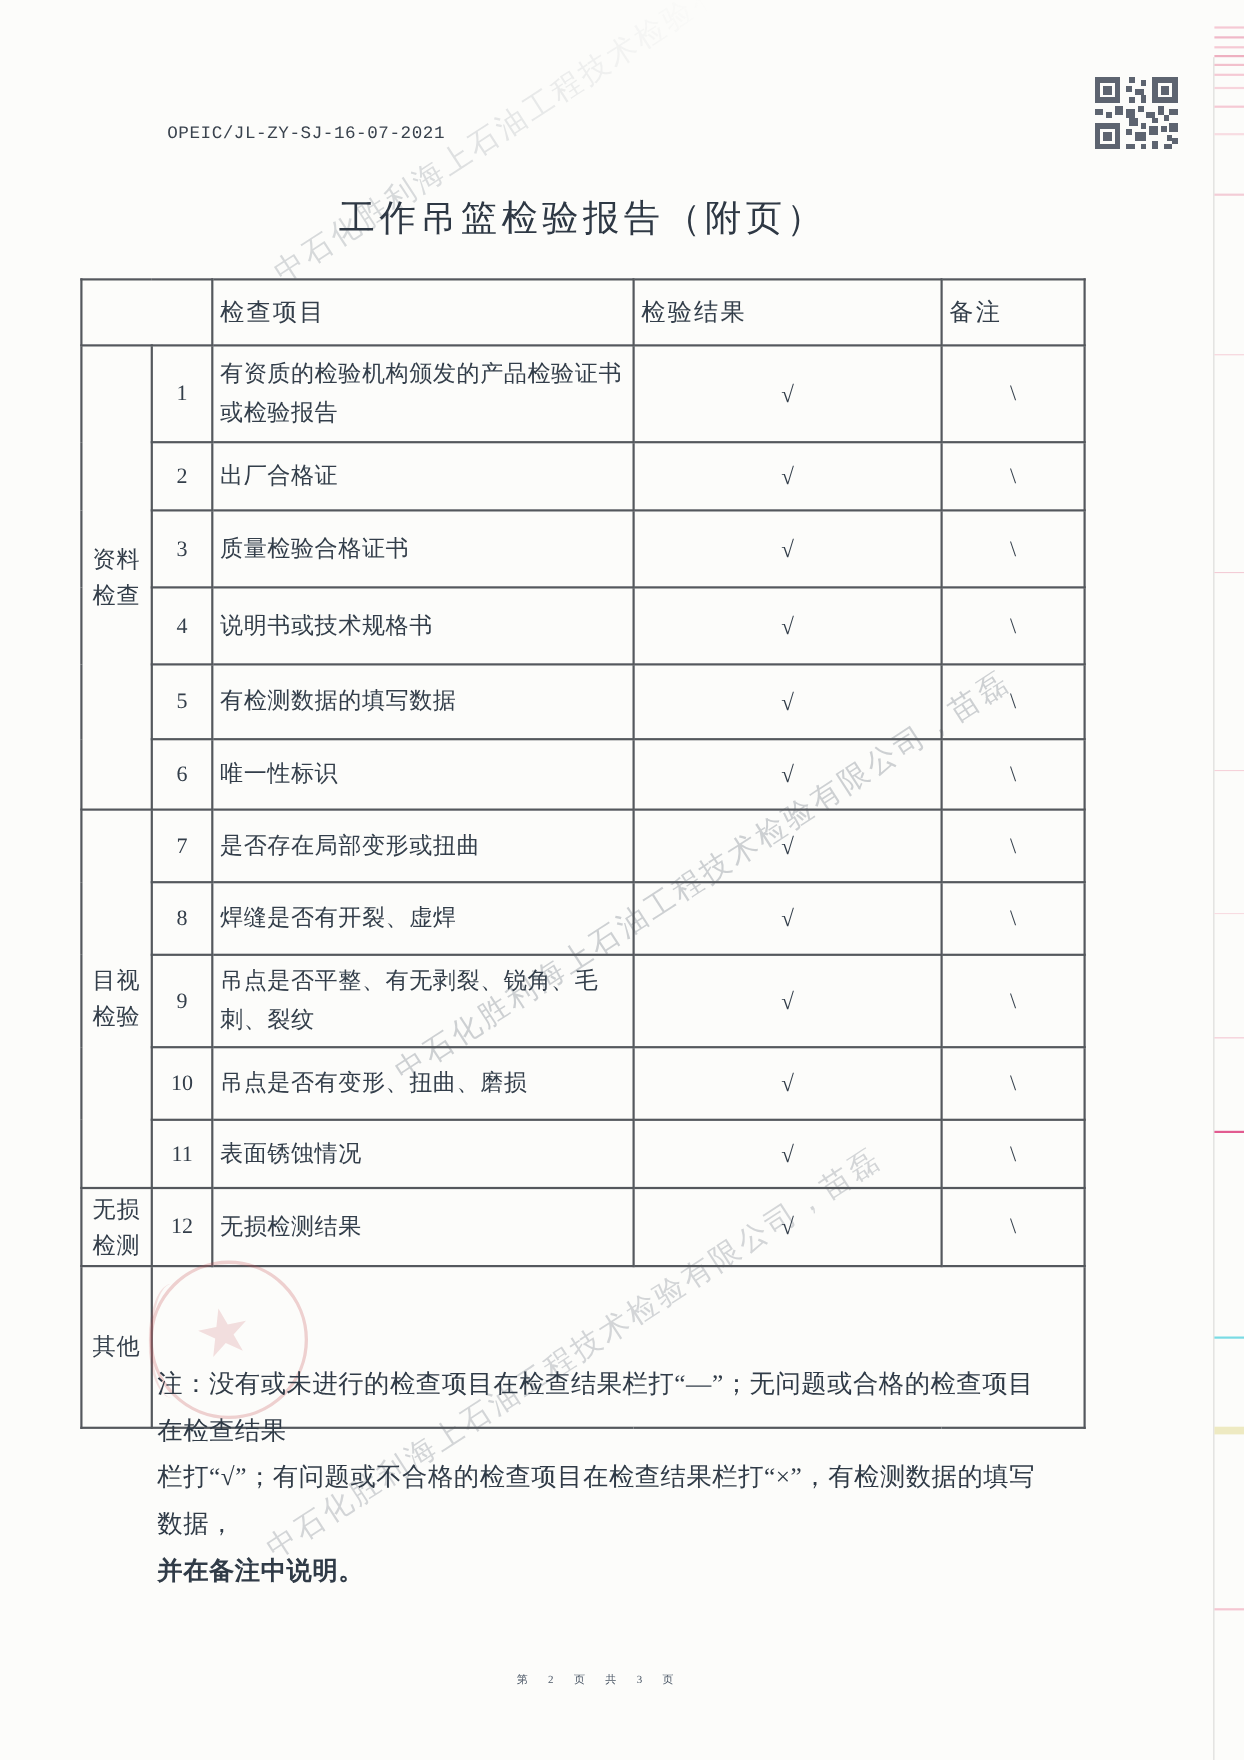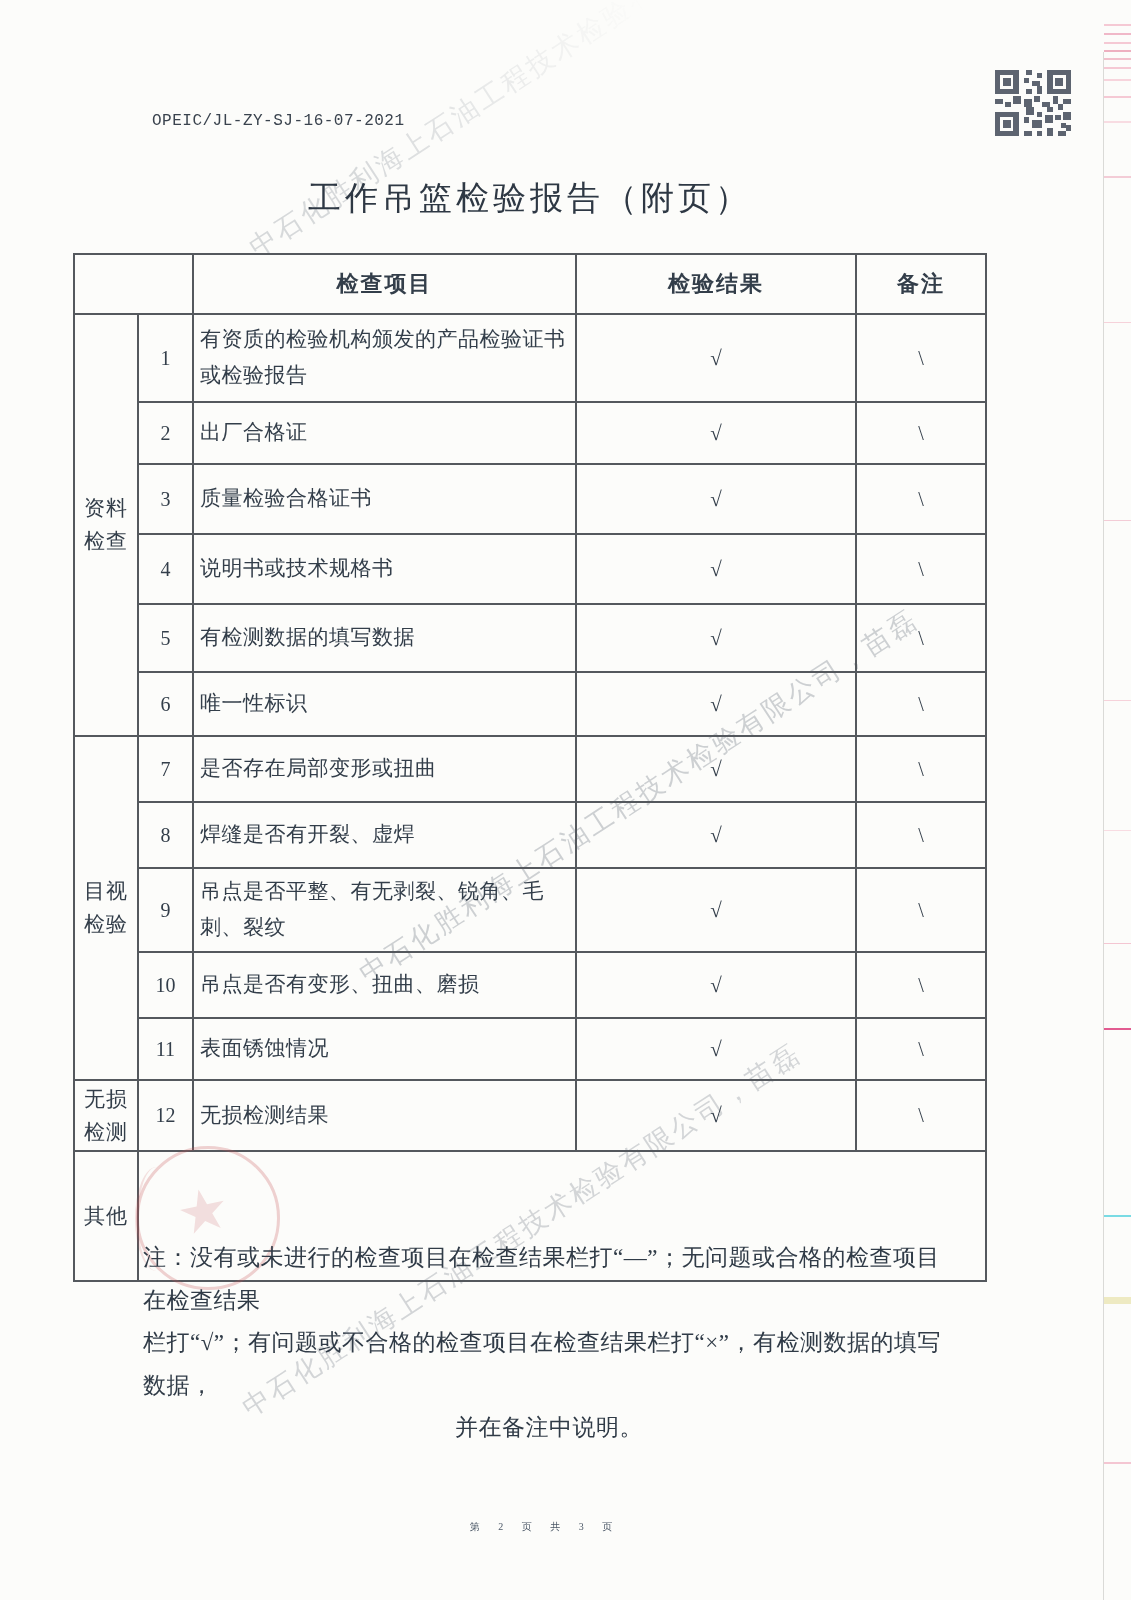--- a/index.html
+++ b/index.html
@@ -44,27 +44,27 @@
     overflow:hidden;
   }
   td.group{
     text-align:center;word-break:break-all;
     line-height:1.55;letter-spacing:1px;padding:2px 9px;
   }
   td.num{text-align:center;font-size:20px;}
   td.item{padding:4px 12px;line-height:1.7;letter-spacing:.5px;}
   td.result{text-align:center;font-size:21px;}
   td.remark{text-align:center;font-size:20px;}
-  td.hdr{text-align:center;font-size:22px;letter-spacing:2px;font-weight:700;}
+  td.hdr{text-align:left;font-size:22px;letter-spacing:2px;font-weight:400;}
   
   .note{
     position:absolute;left:143px;top:1237px;width:812px;
     font-size:23px;line-height:1.85;color:#303b47;letter-spacing:.5px;
   }
-  .note .center{text-align:center;}
+  .note .center{font-weight:bold;}
   .footer{
     position:absolute;left:0;top:1520px;width:1090px;
     text-align:center;font-size:10px;letter-spacing:8px;color:#4b5766;
   }
   
   .wm{
     position:absolute;white-space:nowrap;
     font-size:27px;letter-spacing:3px;color:#9ba1a8;
     transform:rotate(-33deg);transform-origin:0 50%;
     opacity:.48;pointer-events:none;
@@ -244,21 +244,21 @@
       </tr>
 
       <tr style="height:60px">
         <td class="group">无损检测</td>
         <td class="num">12</td>
         <td class="item">无损检测结果</td>
         <td class="result">√</td>
         <td class="remark">\</td>
       </tr>
 
-      <tr style="height:130px">
+      <tr style="height:147px">
         <td class="group">其他</td>
         <td colspan="4"></td>
       </tr>
     </tbody>
   </table>
 
   <div class="stamp">
     <div class="star">★</div>
   </div>
 

